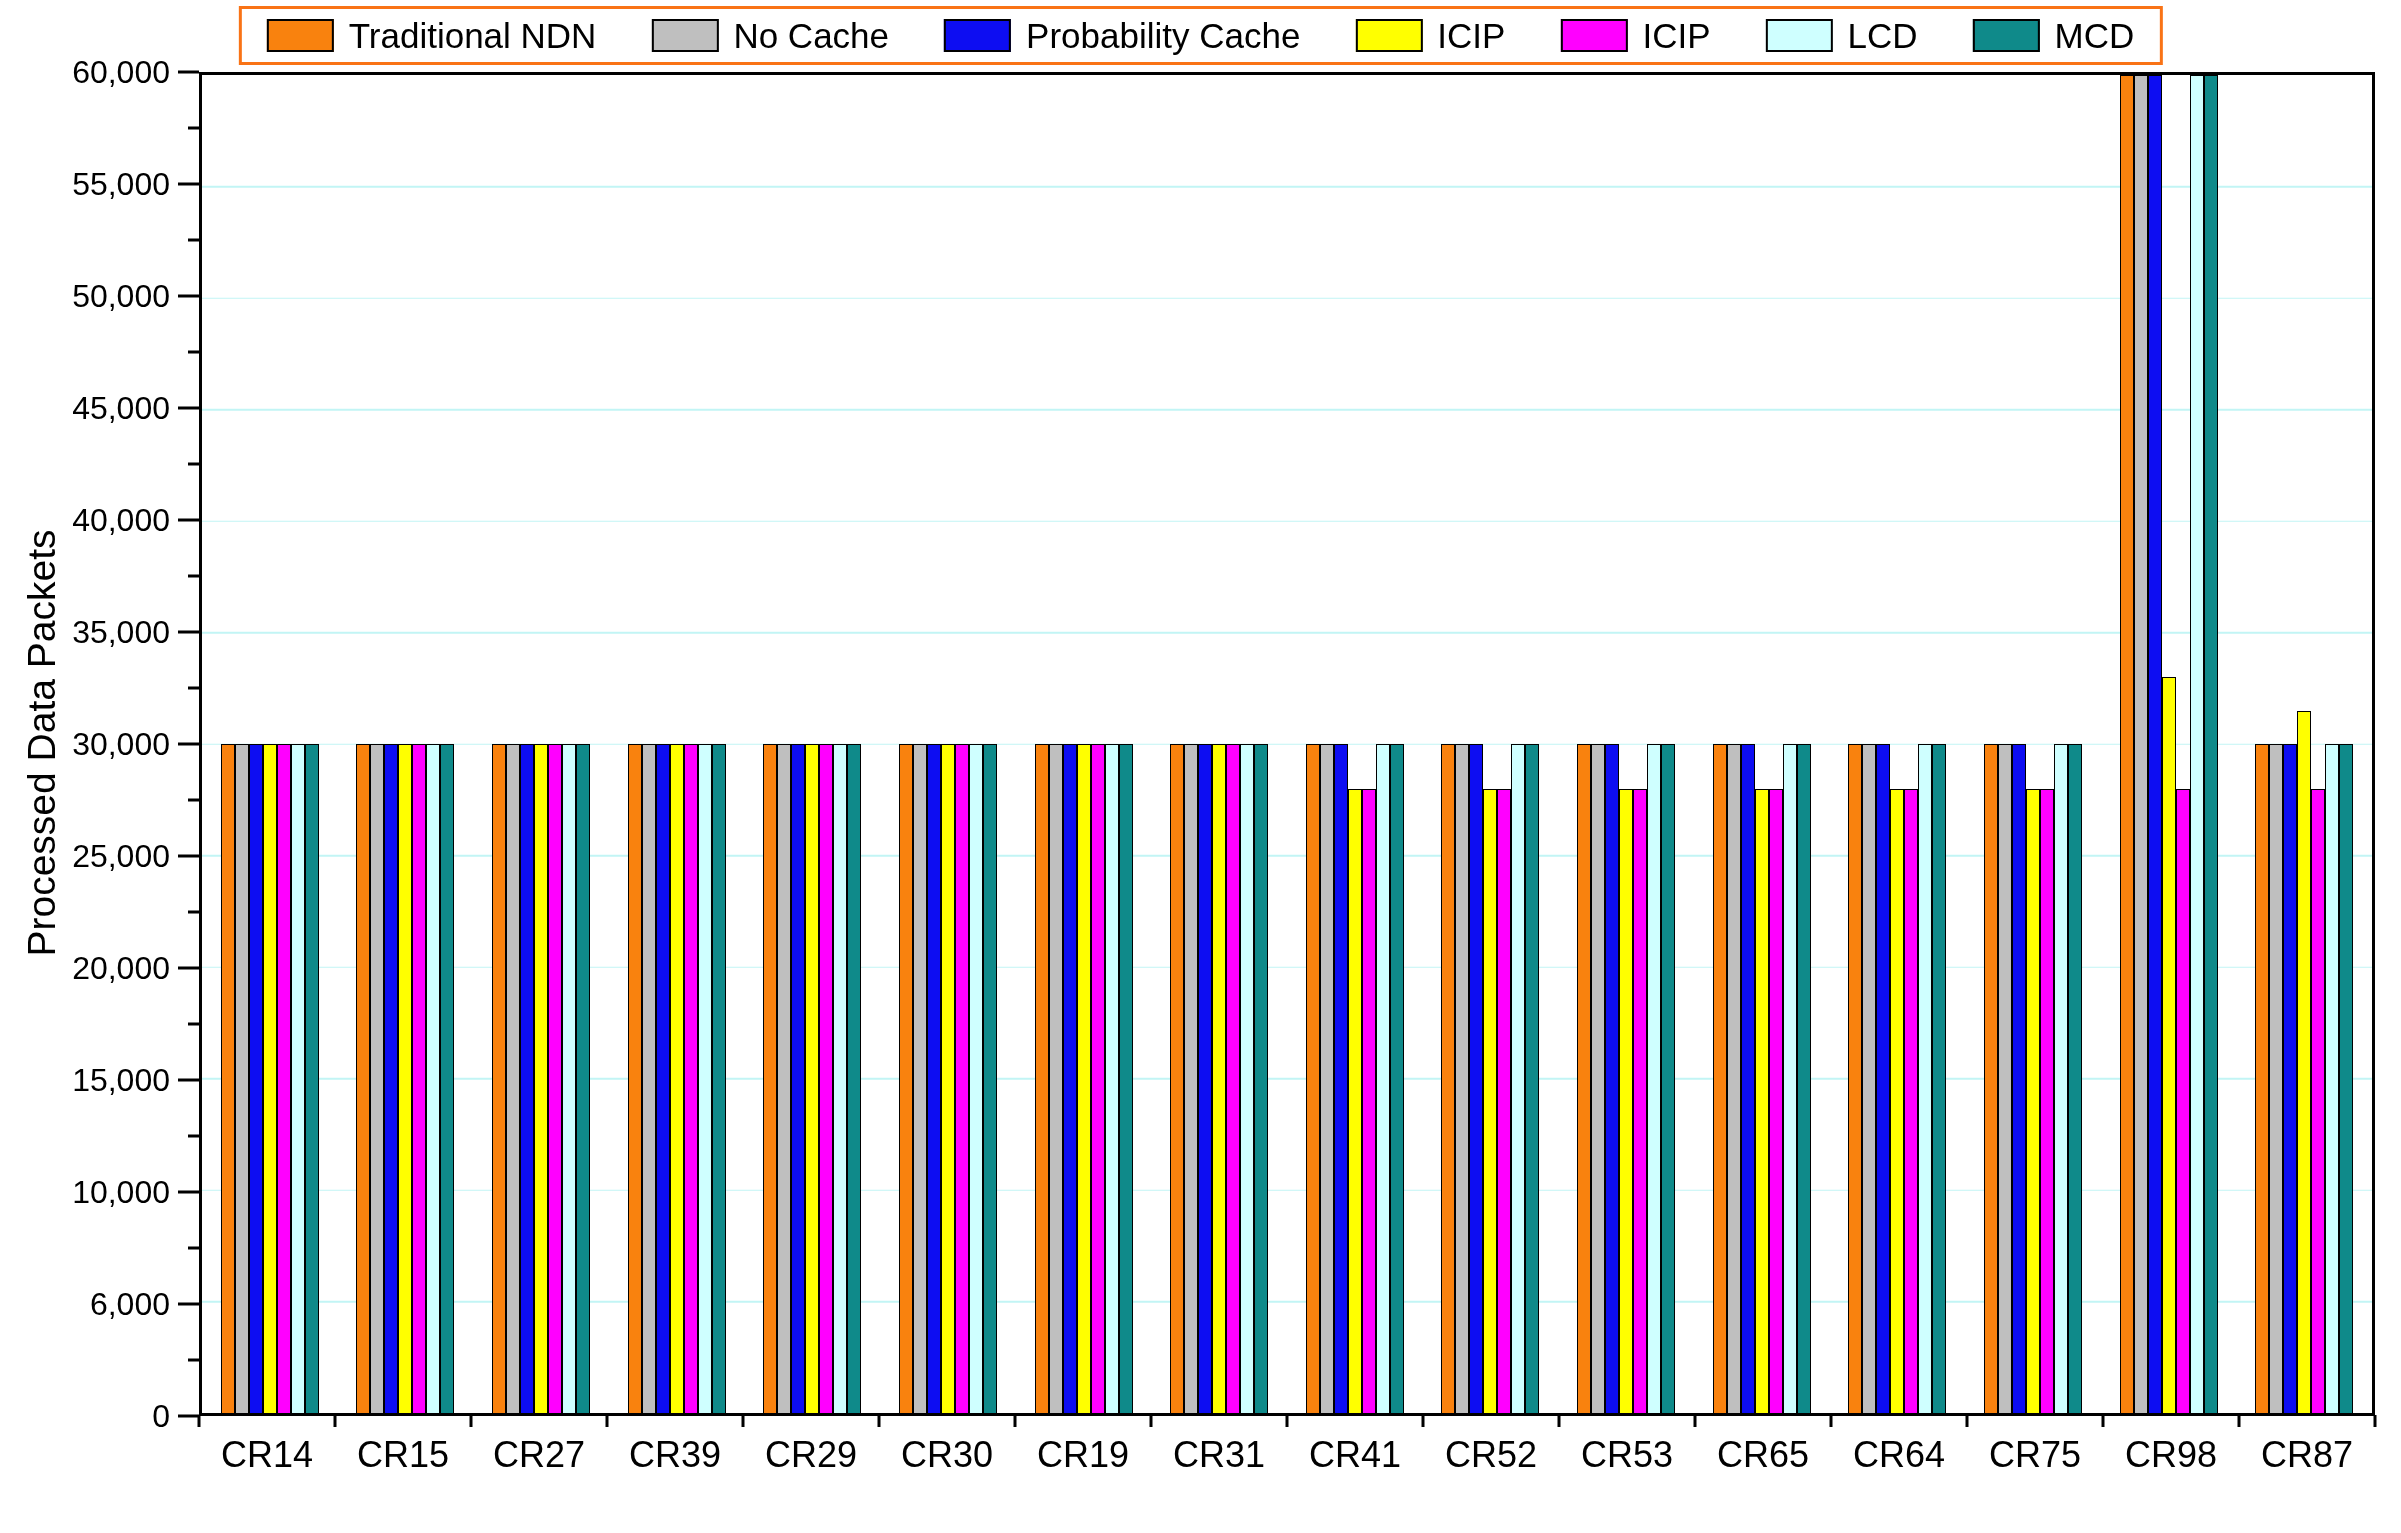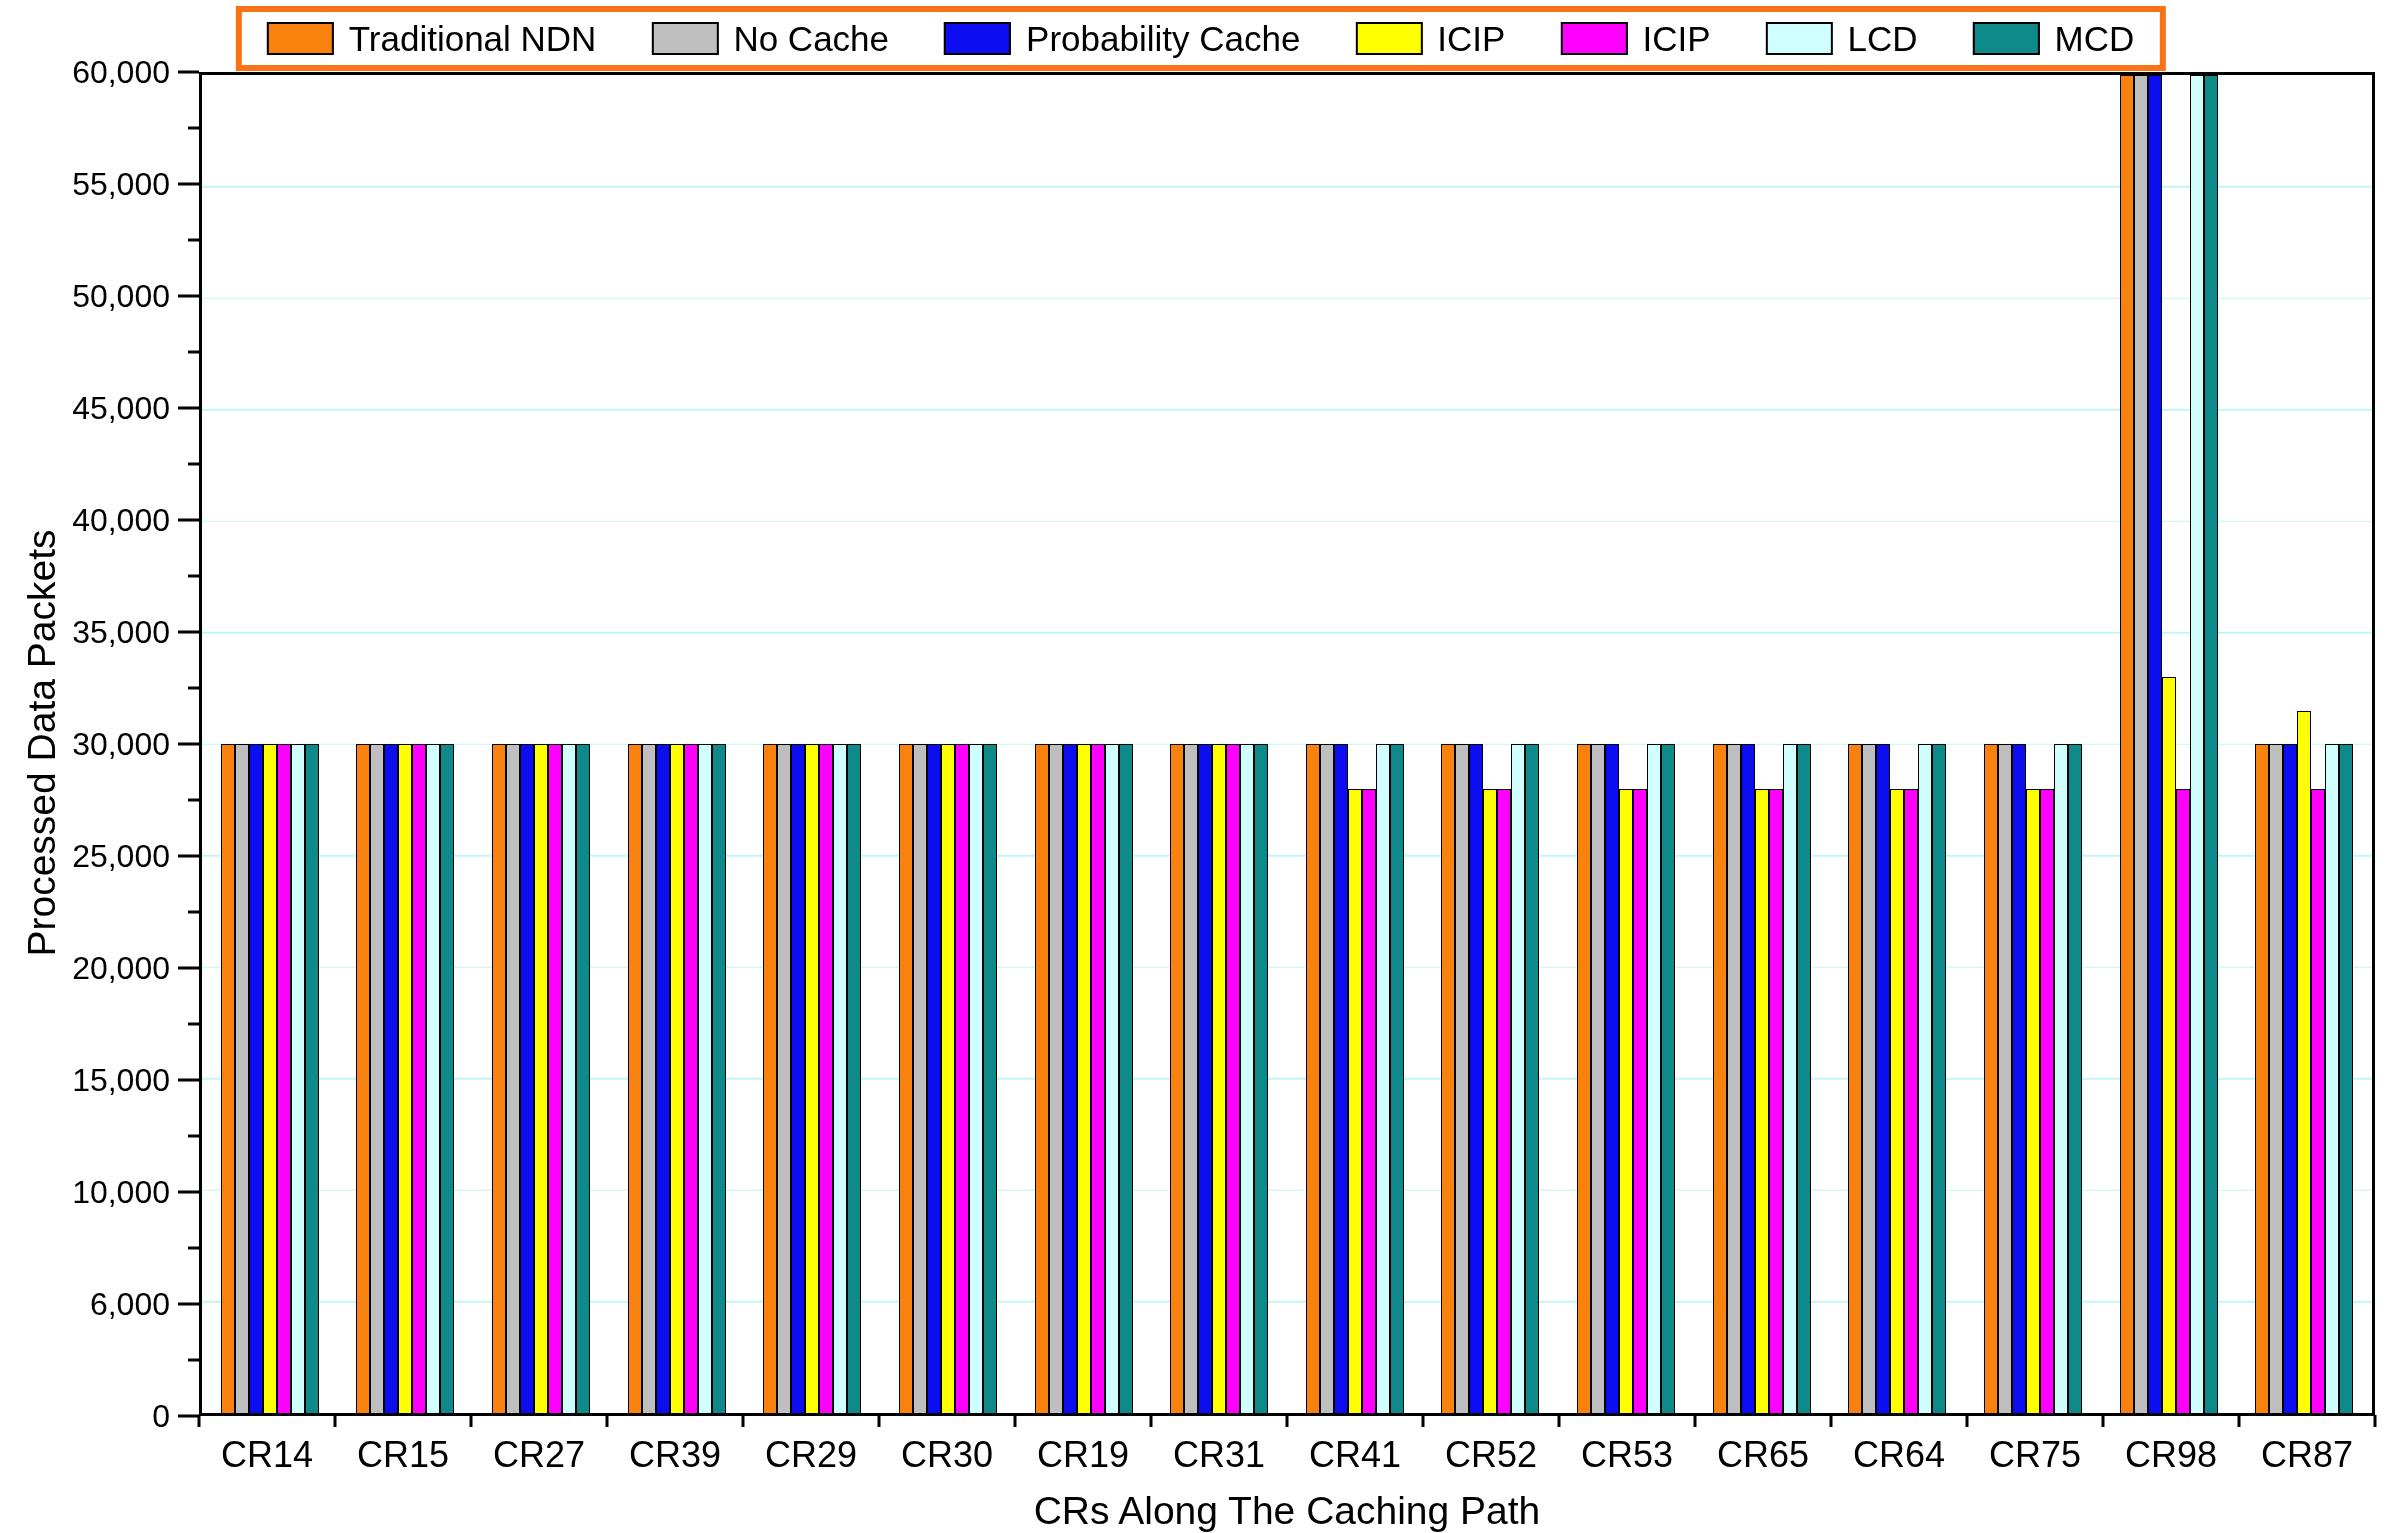--- a/index.html
+++ b/index.html
@@ -13,21 +13,21 @@
     overflow: hidden;
   }
   .legend {
     position: absolute;
     top: 6px;
     left: 50%;
     transform: translateX(-50%);
     display: flex;
     align-items: center;
     gap: 55px;
-    border: 6px solid #f97316;
+    border: 3px solid #f97316;
     background: #fff;
     padding: 9px 25.4px;
     white-space: nowrap;
     z-index: 5;
   }
   .legend-item { display: flex; align-items: center; gap: 15px; }
   .legend-swatch { width: 67px; height: 33px; border: 2.2px solid #000; box-sizing: border-box; }
   .legend-label { font-size: 35px; line-height: 1; }
   .plot {
     position: absolute;
@@ -340,15 +340,14 @@
       <div class="x-tick-label" style="left: 46.875%;">CR31</div>
       <div class="x-tick-label" style="left: 53.125%;">CR41</div>
       <div class="x-tick-label" style="left: 59.375%;">CR52</div>
       <div class="x-tick-label" style="left: 65.625%;">CR53</div>
       <div class="x-tick-label" style="left: 71.875%;">CR65</div>
       <div class="x-tick-label" style="left: 78.125%;">CR64</div>
       <div class="x-tick-label" style="left: 84.375%;">CR75</div>
       <div class="x-tick-label" style="left: 90.625%;">CR98</div>
       <div class="x-tick-label" style="left: 96.875%;">CR87</div>
     </div>
-  <div class="x-title">CRs Along The Caching Path</div>
 </div>
 
 
 </body></html>

